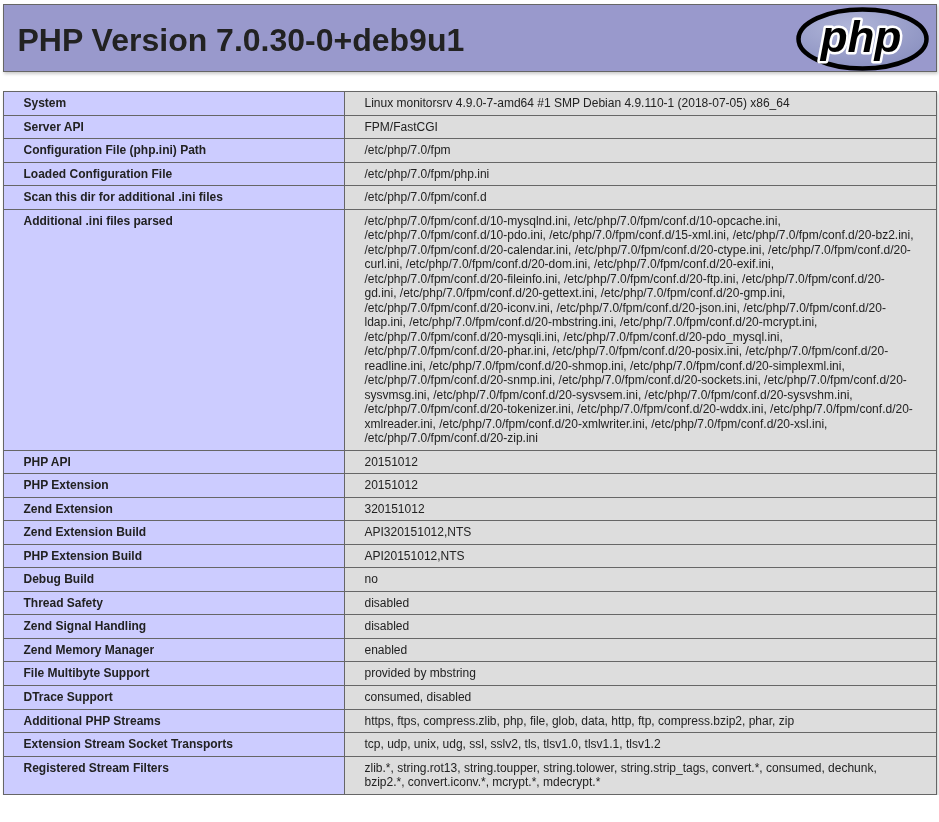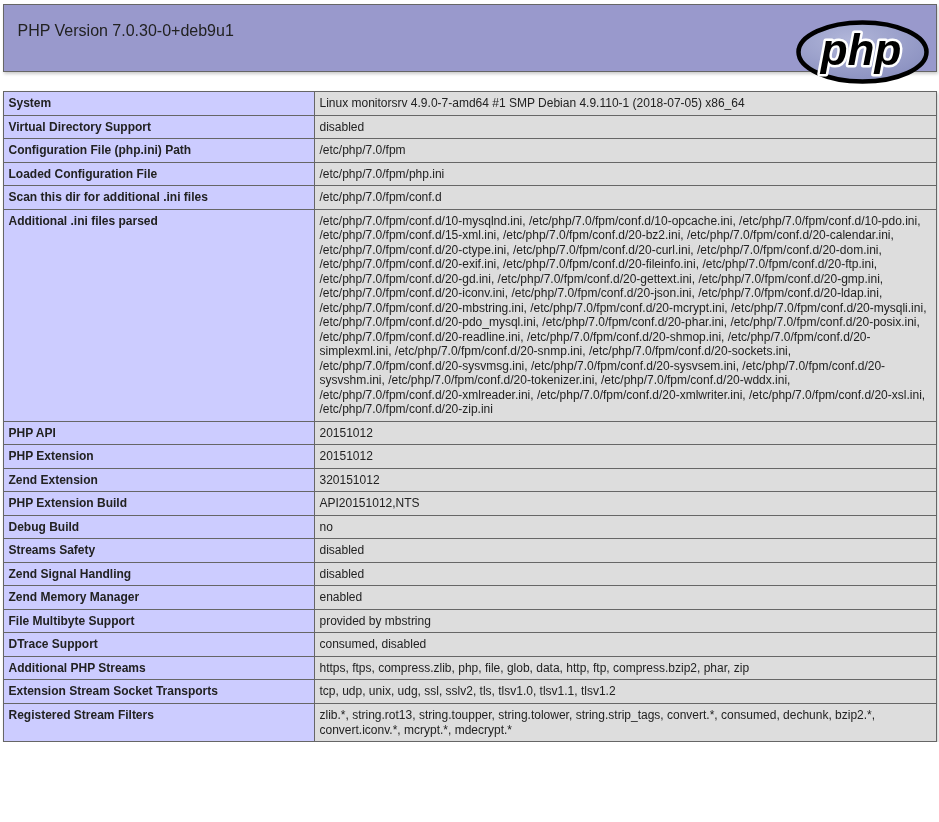--- a/index.html
+++ b/index.html
@@ -23,21 +23,21 @@
     border: 0;
     width: 934px;
     box-shadow: 1px 2px 3px var(--shadow, #cccccc);
     background: var(--page-bg, #ffffff);
     table-layout: fixed;
   }
   td {
     border: 1px solid var(--border, #666666);
     font-size: 12px;
     vertical-align: baseline;
-    padding: 4px 5px;
+    padding: 4px 20px;
     line-height: 1.21;
     word-wrap: break-word;
   }
   .head-table {
     margin-bottom: 19px;
   }
   td.h {
     background: var(--header-bg, #9999cc);
     height: 58px;
     vertical-align: top;
@@ -46,29 +46,29 @@
   }
   td.e {
     background: var(--label-bg, #ccccff);
     font-weight: bold;
     width: 300px;
   }
   td.v {
     background: var(--value-bg, #dddddd);
   }
   h1.page-title {
-    font-size: 16px;
-    font-weight: normal;
+    font-size: 32px;
+    font-weight: bold;
     margin: 12px 0 0 9px;
     color: var(--text, #222222);
     letter-spacing: 0px;
   }
   .logo-link {
     position: absolute;
-    top: 15px;
+    top: 2px;
     right: 5px;
     display: block;
     width: 137px;
     height: 64px;
     text-decoration: none;
   }
   .logo-link svg {
     display: block;
   }
 </style>
@@ -100,25 +100,25 @@
   </table>
 
   <table class="info-table">
     <tbody>
   <tr>
     <td class="e">System</td>
     <td class="v">Linux monitorsrv 4.9.0-7-amd64 #1 SMP Debian 4.9.110-1 (2018-07-05) x86_64</td>
   </tr>
 
 
-
-  <tr>
-    <td class="e">Virtual Directory Support</td>
-    <td class="v">disabled</td>
-  </tr>
+  <tr>
+    <td class="e">Server API</td>
+    <td class="v">FPM/FastCGI</td>
+  </tr>
+
 
   <tr>
     <td class="e">Configuration File (php.ini) Path</td>
     <td class="v">/etc/php/7.0/fpm</td>
   </tr>
 
   <tr>
     <td class="e">Loaded Configuration File</td>
     <td class="v">/etc/php/7.0/fpm/php.ini</td>
   </tr>
@@ -141,33 +141,37 @@
   <tr>
     <td class="e">PHP Extension</td>
     <td class="v">20151012</td>
   </tr>
 
   <tr>
     <td class="e">Zend Extension</td>
     <td class="v">320151012</td>
   </tr>
 
+  <tr>
+    <td class="e">Zend Extension Build</td>
+    <td class="v">API320151012,NTS</td>
+  </tr>
 
   <tr>
     <td class="e">PHP Extension Build</td>
     <td class="v">API20151012,NTS</td>
   </tr>
 
   <tr>
     <td class="e">Debug Build</td>
     <td class="v">no</td>
   </tr>
 
   <tr>
-    <td class="e">Streams Safety</td>
+    <td class="e">Thread Safety</td>
     <td class="v">disabled</td>
   </tr>
 
   <tr>
     <td class="e">Zend Signal Handling</td>
     <td class="v">disabled</td>
   </tr>
 
   <tr>
     <td class="e">Zend Memory Manager</td>

